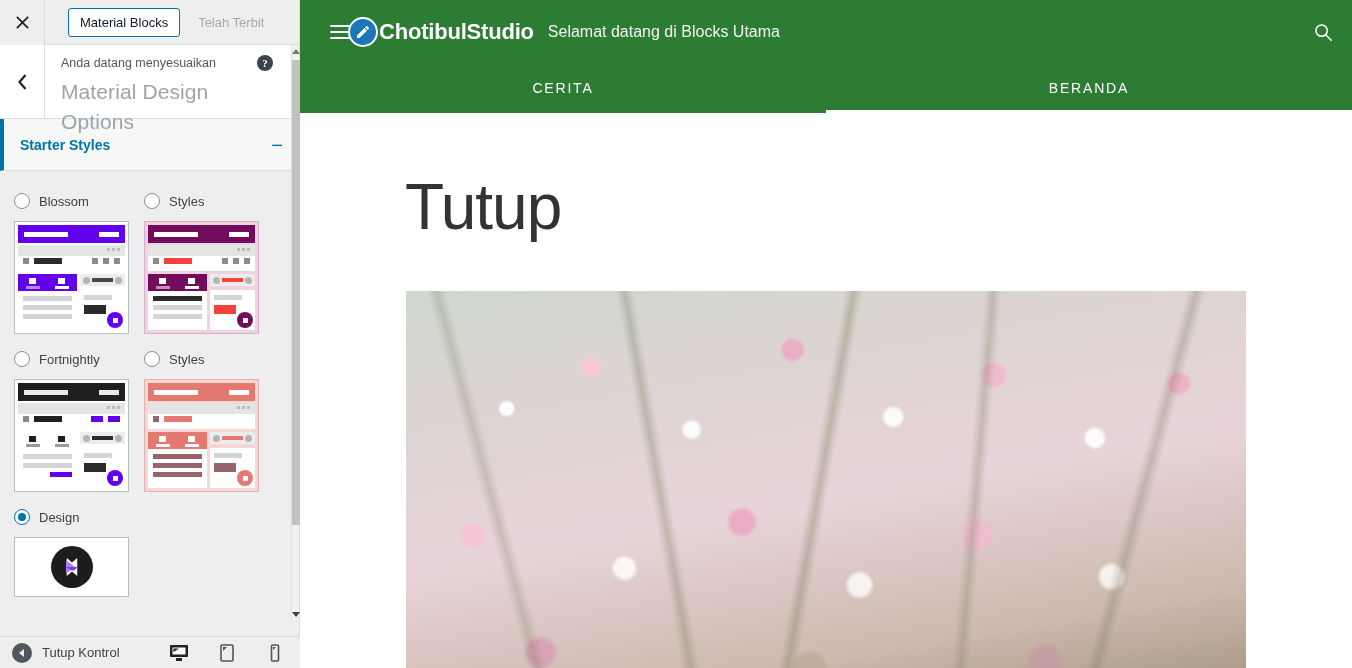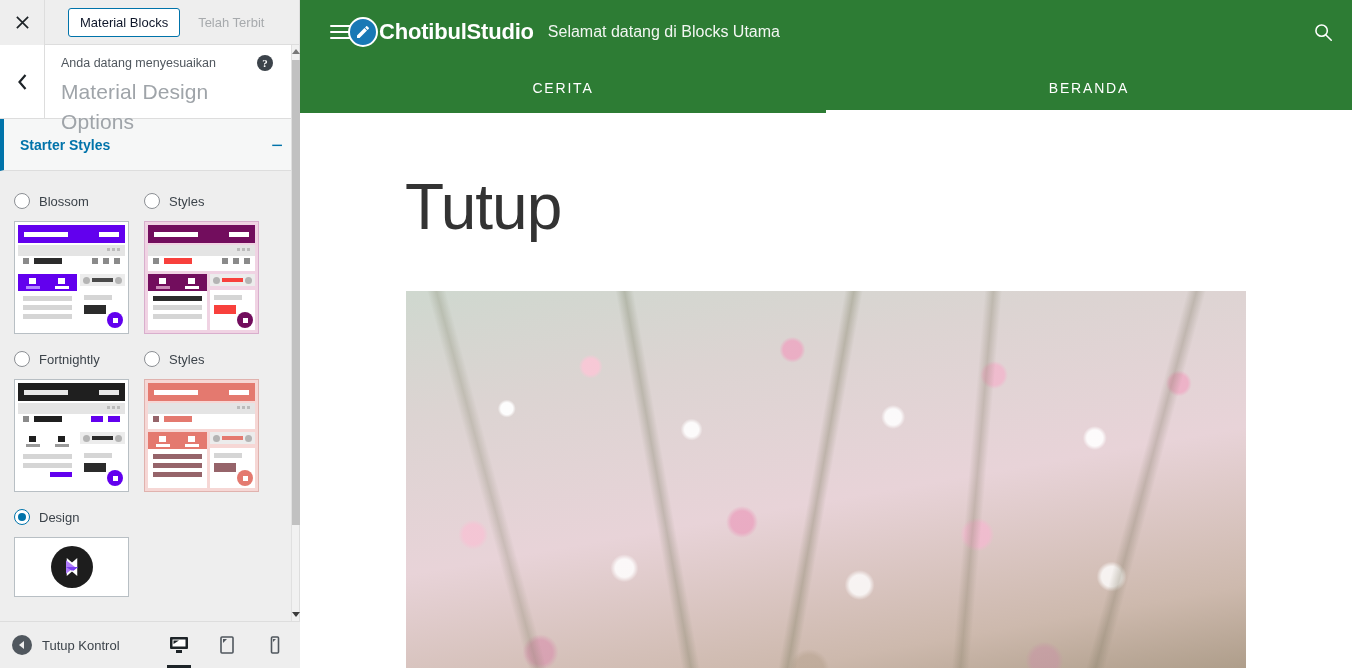--- a/index.html
+++ b/index.html
@@ -173,21 +173,21 @@
   .cz-scroll .down b { border-top: 5px solid #3c3c3c; }
   .cz-scroll .thumbbar {
     position: absolute; top: 15px; left: 0; width: 8px; height: 465px;
     background: #c1c1c1;
   }
   .cz-scroll .down { position: absolute; bottom: 0; left: 0; width: 8px; }
 
   
   .cz-footer {
     position: absolute; bottom: 0; left: 0;
-    width: 300px; height: 47px;
+    width: 300px; height: 32px;
     background: #eeeeee; border-top: 1px solid #ddd;
     display: flex; align-items: center;
   }
   .cz-collapse { display: flex; align-items: center; gap: 10px; padding-left: 12px; cursor: pointer; }
   .cz-collapse-icon {
     width: 20px; height: 20px; border-radius: 50%; background: #50575e;
     display: flex; align-items: center; justify-content: center;
   }
   .cz-collapse-icon b {
     width: 0; height: 0; border-top: 4px solid transparent;

